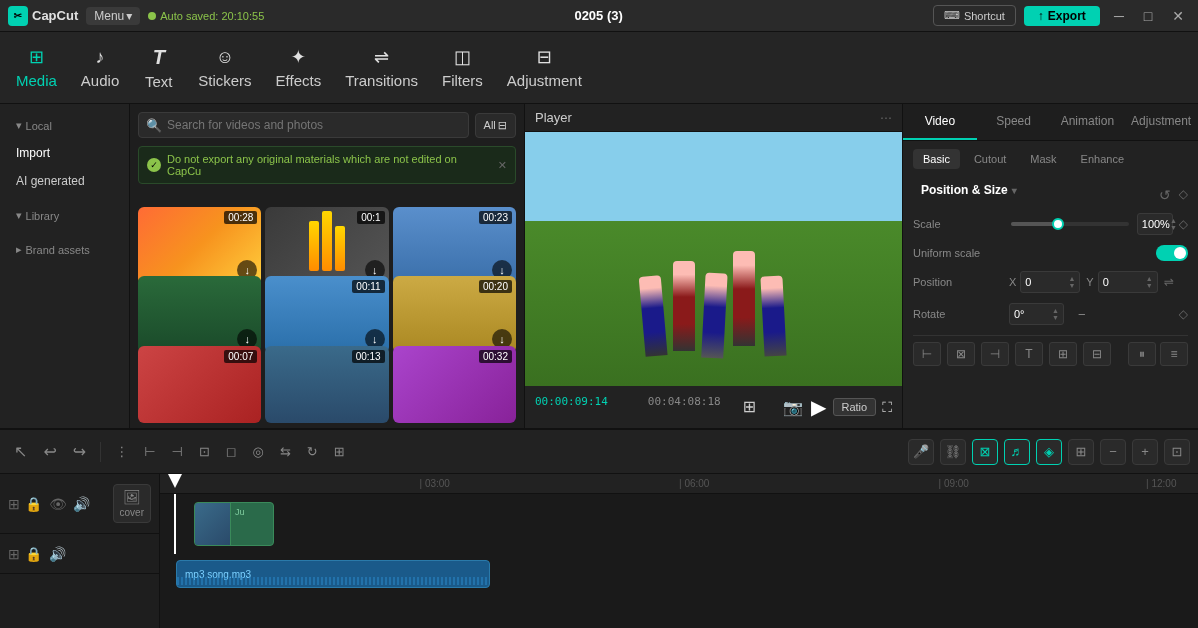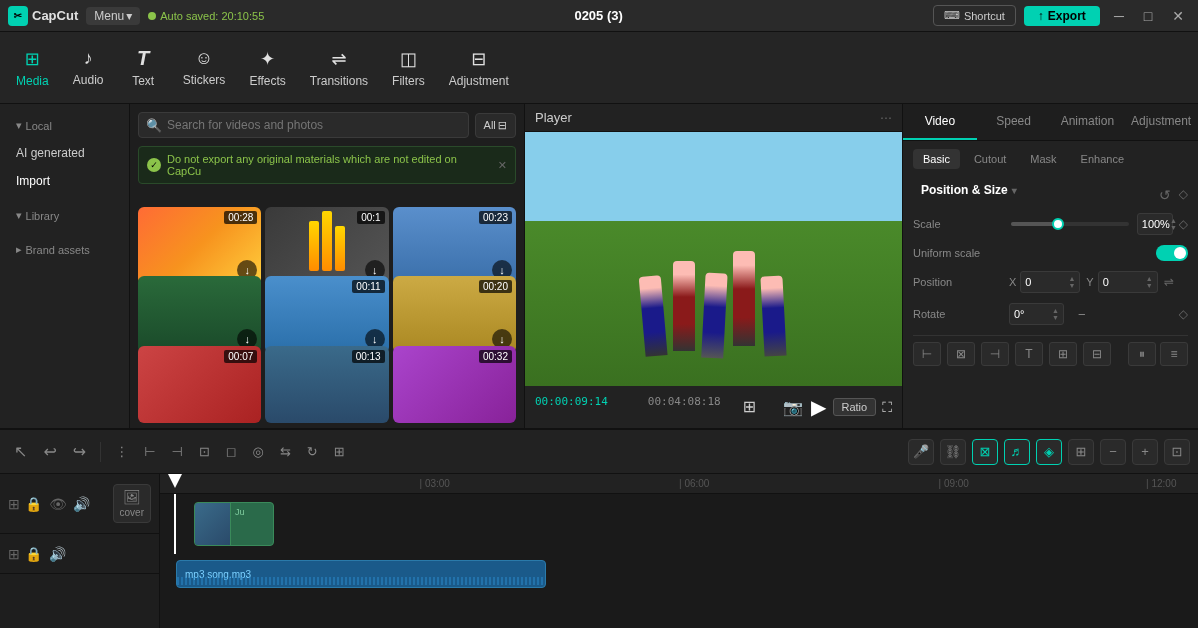--- a/index.html
+++ b/index.html
@@ -16,21 +16,21 @@
     #topbar .right-actions { display: flex; align-items: center; gap: 8px; }
     #topbar .shortcut-btn { background: transparent; border: 1px solid #555; color: #ccc; padding: 3px 10px; border-radius: 4px; cursor: pointer; font-size: 11px; display: flex; align-items: center; gap: 4px; }
     #topbar .export-btn { background: #00d1b2; border: none; color: #000; padding: 3px 14px; border-radius: 4px; cursor: pointer; font-size: 12px; font-weight: 600; display: flex; align-items: center; gap: 4px; }
     #topbar .win-btn { background: none; border: none; color: #aaa; cursor: pointer; font-size: 14px; padding: 2px 6px; }
 
     
     #toolbar { display: flex; align-items: center; background: #252525; height: 72px; border-bottom: 1px solid #111; padding: 0 4px; }
     .toolbar-item { display: flex; flex-direction: column; align-items: center; justify-content: center; padding: 6px 12px; cursor: pointer; border-radius: 6px; gap: 4px; min-width: 55px; }
     .toolbar-item.active { color: #00d1b2; }
     .toolbar-item .tb-icon { font-size: 18px; }
-    .toolbar-item .tb-label { font-size: 12px; color: #ccc; text-align: center; }
+    .toolbar-item .tb-label { font-size: 15px; color: #ccc; text-align: center; }
     .toolbar-item.active .tb-label { color: #00d1b2; }
 
     
     #main { display: flex; height: calc(628px - 32px - 72px - 200px); }
 
     
     #left-panel { width: 130px; background: #222; border-right: 1px solid #111; display: flex; flex-direction: column; padding: 8px 0; }
     .left-item { padding: 6px 12px; cursor: pointer; border-radius: 4px; margin: 1px 4px; font-size: 12px; color: #ccc; }
     .left-item.section-header { color: #888; font-size: 11px; display: flex; align-items: center; gap: 4px; }
     .left-item.active { color: #fff; }
@@ -207,25 +207,25 @@
   </div>
 </div>
 
 <div id="main">
 
   <div id="left-panel">
     <div class="left-item section-header">
       <span>▾</span>
       <span>Local</span>
     </div>
+    <div class="left-item active">
+      <span>Import</span>
+    </div>
     <div class="left-item">
       <span>AI generated</span>
-    </div>
-    <div class="left-item active">
-      <span>Import</span>
     </div>
     <div class="left-item section-header" style="margin-top:8px;">
       <span>▾</span>
       <span>Library</span>
     </div>
     <div class="left-item section-header" style="margin-top:8px;">
       <span>▸</span>
       <span>Brand assets</span>
     </div>
   </div>
@@ -491,20 +491,20 @@
         <div class="tl-playhead"></div>
         <div class="video-clip" style="width:80px;height:44px;top:8px;left:16px;">
           <div class="video-clip-thumb" style="background:linear-gradient(135deg,#3a6b8a,#2a4a6a);width:36px;height:100%;border-right:1px solid #3a8a5a;"></div>
           <div style="flex:1;padding:4px;overflow:hidden;">
             <div style="font-size:9px;color:#7fcc9f;">Ju</div>
           </div>
         </div>
       </div>
 
       <div class="track-row track-row-sm" style="position:relative;height:40px;">
-        <div class="audio-clip" style="width:370px;height:28px;left:16px;top:6px;background:#1a5a8a;">
+        <div class="audio-clip" style="width:314px;height:28px;left:16px;top:6px;background:#1a5a8a;">
           <span class="audio-clip-label">mp3 song.mp3</span>
           <div class="audio-waveform"></div>
         </div>
       </div>
     </div>
   </div>
 </div>
 
 </body></html>

